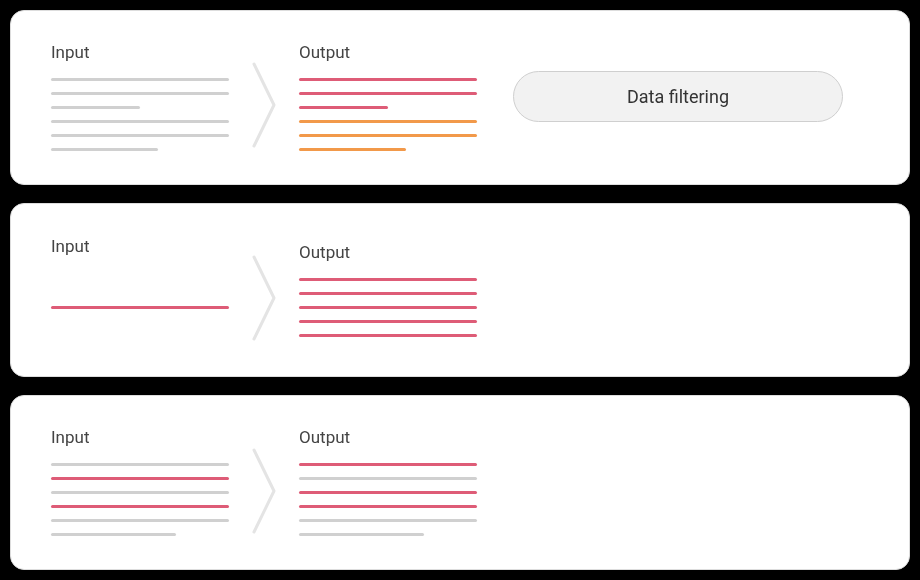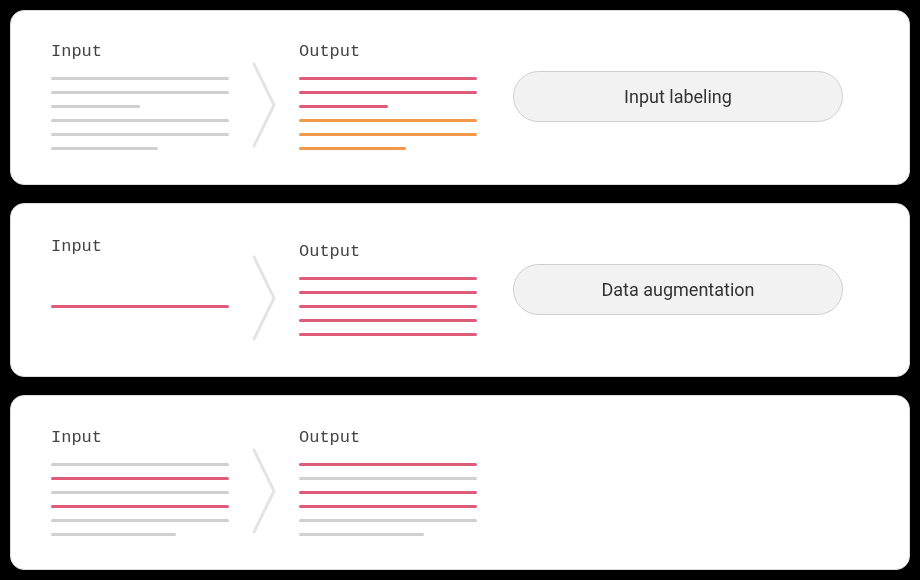--- a/index.html
+++ b/index.html
@@ -19,21 +19,20 @@
       border-radius: 14px;
       padding: 22px 30px 24px 40px;
       display: flex;
       align-items: center;
       flex: 1;
     }
     .io-col {
       display: flex;
       flex-direction: column;
       width: 178px;
-      font-family: Liberation Mono, monospace;
     }
     .col-label {
       font-size: 17px;
       color: #444;
       margin-bottom: 16px;
       font-weight: 400;
     }
     .lines {
       display: flex;
       flex-direction: column;
@@ -97,21 +96,21 @@
     <div class="lines">
         <div class="line pink" style="width: 100%;"></div>
         <div class="line pink" style="width: 100%;"></div>
         <div class="line pink" style="width: 50%;"></div>
         <div class="line orange" style="width: 100%;"></div>
         <div class="line orange" style="width: 100%;"></div>
         <div class="line orange" style="width: 60%;"></div>
       </div>
   </div>
   <div class="pill-wrap">
-    <div class="pill">Input labeling</div>
+    <div class="pill">Data filtering</div>
   </div>
 </div>
 
 <div class="panel">
   <div class="io-col">
     <div class="col-label">Input</div>
     <div class="lines" style="min-height:70px;justify-content:center;">
         <div class="line pink" style="width: 100%;"></div>
       </div>
   </div>
@@ -122,23 +121,20 @@
   </div>
   <div class="io-col">
     <div class="col-label">Output</div>
     <div class="lines">
         <div class="line pink" style="width: 100%;"></div>
         <div class="line pink" style="width: 100%;"></div>
         <div class="line pink" style="width: 100%;"></div>
         <div class="line pink" style="width: 100%;"></div>
         <div class="line pink" style="width: 100%;"></div>
       </div>
-  </div>
-  <div class="pill-wrap">
-    <div class="pill">Data augmentation</div>
   </div>
 </div>
 
 <div class="panel">
   <div class="io-col">
     <div class="col-label">Input</div>
     <div class="lines">
         <div class="line gray" style="width: 100%;"></div>
         <div class="line pink" style="width: 100%;"></div>
         <div class="line gray" style="width: 100%;"></div>

